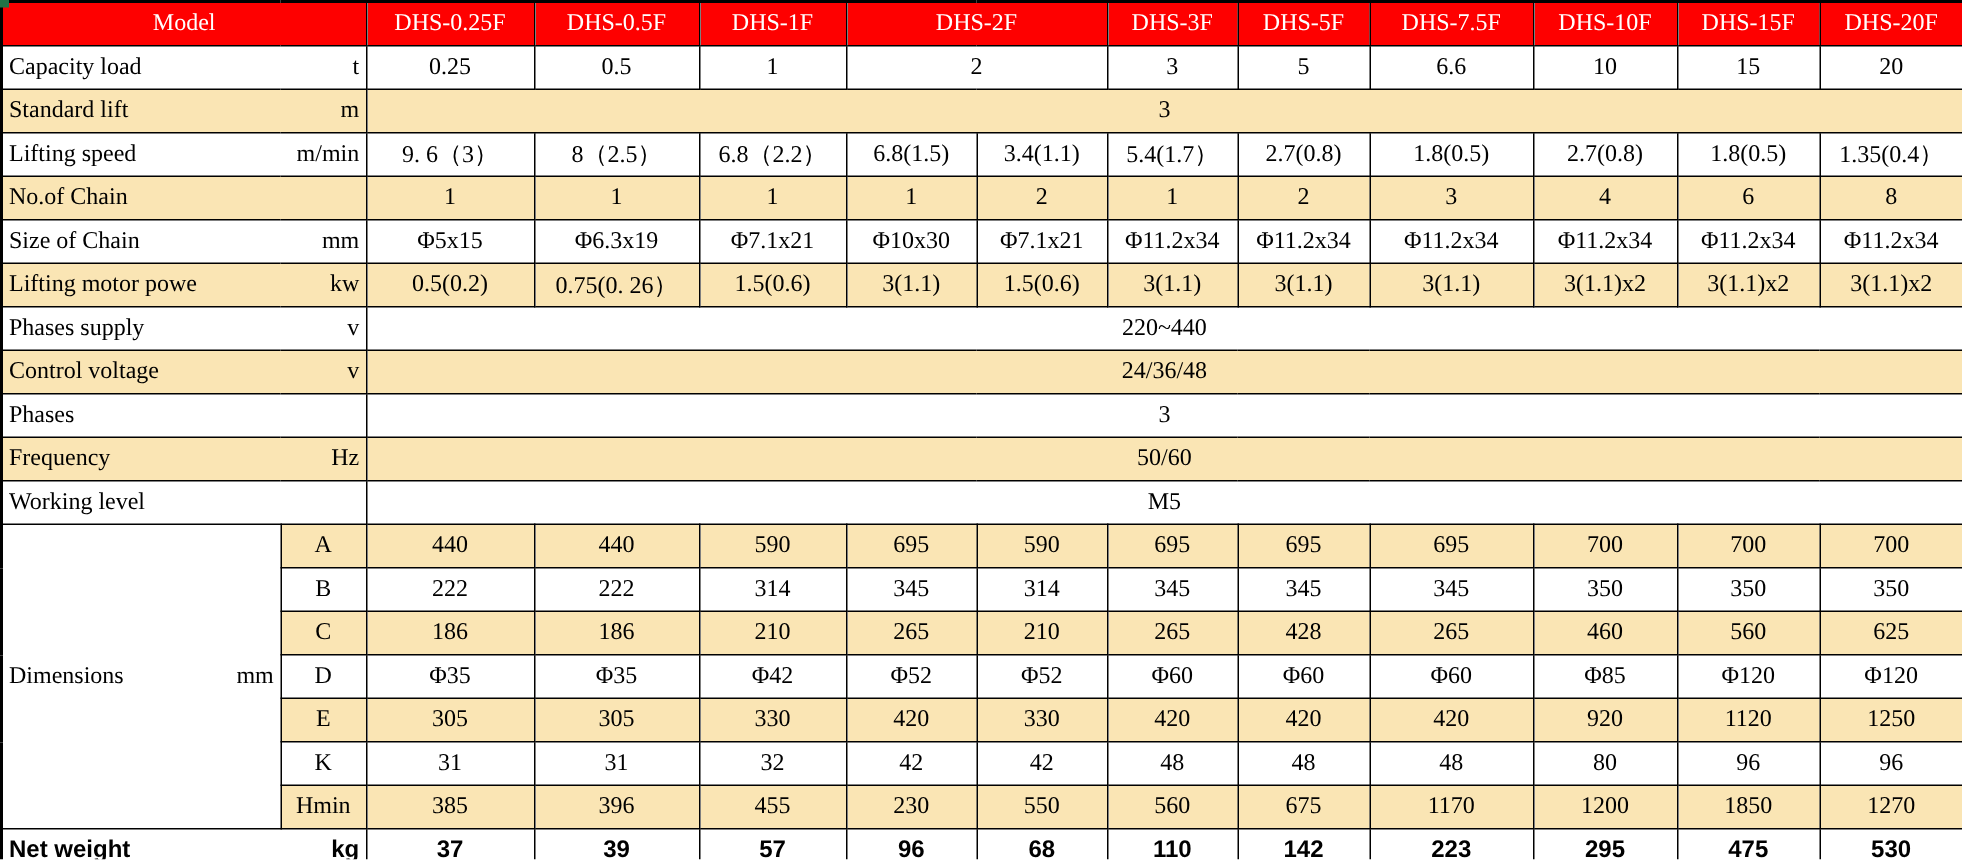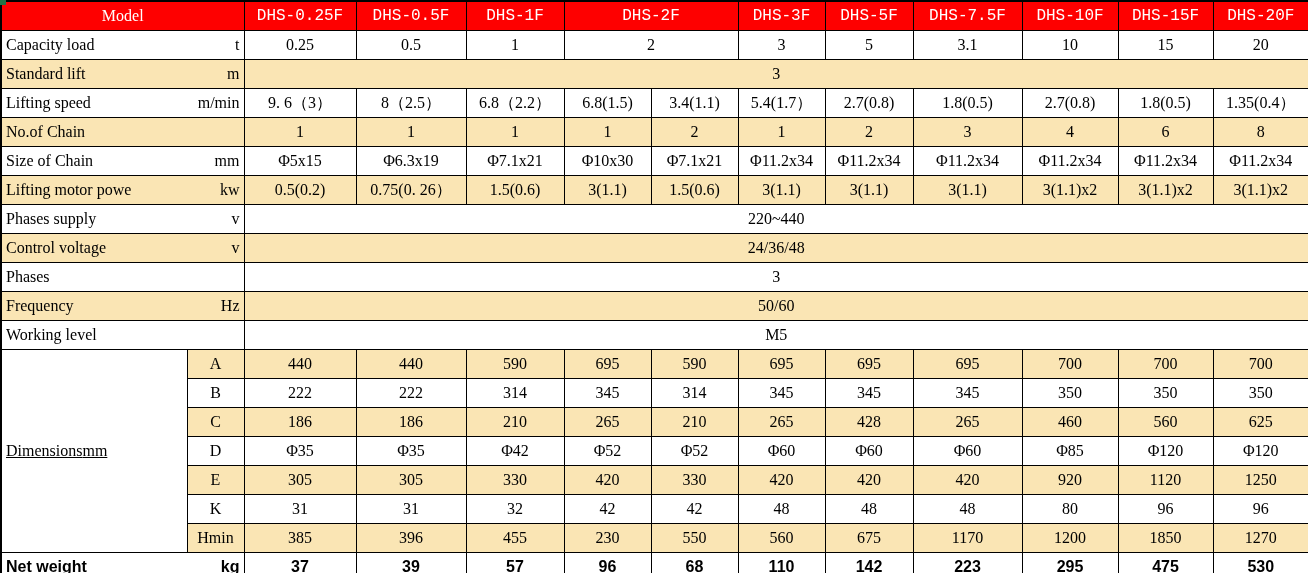--- a/index.html
+++ b/index.html
@@ -30,36 +30,35 @@
     white-space:nowrap;
     overflow:hidden;
   }
   th.hdr{
     background:var(--header-bg,#fe0000);
     color:var(--header-text,#fff);
     font-weight:normal;
     border-left:1px solid #c9c9c9;
     border-right:1px solid #c9c9c9;
     border-top:2px solid #000;
-    font-family:Liberation Mono, monospace;
   }
   th.hdr-model{
     background:var(--header-bg,#fe0000);
     color:var(--header-text,#fff);
     font-weight:normal;
     border-top:2px solid #000;
   }
   td.rowlabel{ text-align:left; padding:0 8px 0 5px; }
   td.rowlabel .lbl-wrap{
     display:flex;justify-content:space-between;align-items:center;width:100%;
   }
   tr.tan td{ background:var(--tan,#fae5b4); }
   tr.white td{ background:#ffffff; }
   td.dimlabel{ background:#ffffff !important; text-align:left; padding:0 8px 0 5px; }
-  td.dimlabel .lbl-wrap{ display:flex;align-items:center;width:100%;text-decoration:underline; }
+  td.dimlabel .lbl-wrap{ display:flex;justify-content:space-between;align-items:center;width:100%; }
   tr.netweight td{
     font-family:"Liberation Sans","DejaVu Sans",sans-serif;
     font-weight:bold;
     font-size:16px;
   }
   tr.netweight td.rowlabel{ font-size:16px; }
 </style>
 </head>
 <body>
 
@@ -103,21 +102,21 @@
               <span>Capacity load</span>
               <span>t</span>
             </div>
           </td>
           <td colspan="1">0.25</td>
           <td colspan="1">0.5</td>
           <td colspan="1">1</td>
           <td colspan="2">2</td>
           <td colspan="1">3</td>
           <td colspan="1">5</td>
-          <td colspan="1">3.1</td>
+          <td colspan="1">6.6</td>
           <td colspan="1">10</td>
           <td colspan="1">15</td>
           <td colspan="1">20</td>
         </tr>
         <tr class="tan">
           <td class="rowlabel" colspan="2">
             <div class="lbl-wrap">
               <span>Standard lift</span>
               <span>m</span>
             </div>

